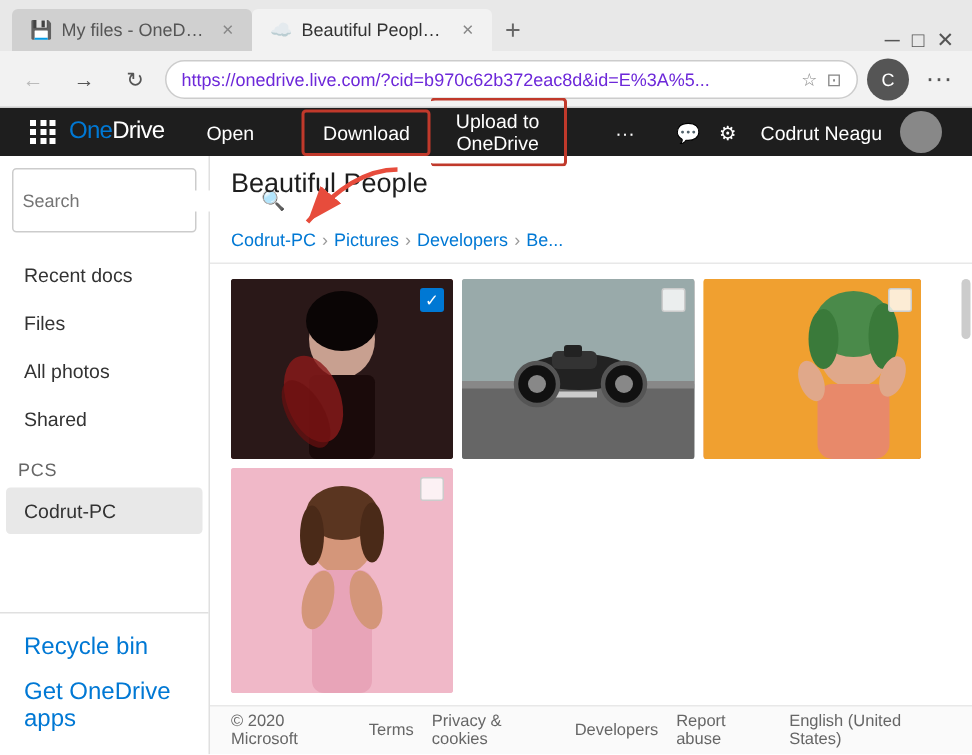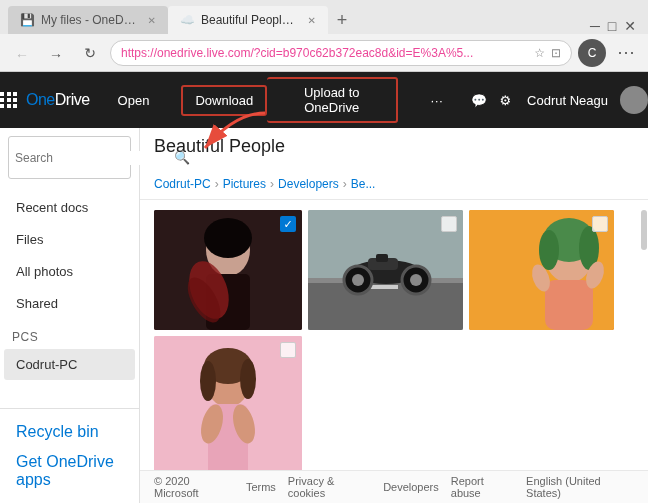--- a/index.html
+++ b/index.html
@@ -9,27 +9,27 @@
     .tab.inactive { background: #d0d0d0; color: #555; }
     .tab.active { background: #f2f2f2; color: #333; }
     .tab .tab-label { white-space: nowrap; overflow: hidden; text-overflow: ellipsis; }
     .tab .close-tab { margin-left: 4px; color: #888; font-size: 10px; cursor: pointer; }
     .tab-add { display: flex; align-items: center; justify-content: center; width: 28px; height: 28px; color: #666; font-size: 18px; cursor: pointer; }
 
     .nav-bar { display: flex; align-items: center; height: 38px; padding: 0 8px; gap: 6px; background: #f2f2f2; border-bottom: 1px solid #ccc; }
     .nav-btn { width: 28px; height: 28px; display: flex; align-items: center; justify-content: center; border-radius: 50%; cursor: pointer; color: #555; font-size: 14px; }
     .nav-btn.disabled { color: #bbb; cursor: default; }
     .address-bar { flex: 1; height: 26px; border: 1px solid #ccc; border-radius: 13px; display: flex; align-items: center; padding: 0 10px; background: #fff; font-size: 12px; color: #333; gap: 6px; }
-    .address-text { flex: 1; font-size: 12px; color: #ec4899; white-space: nowrap; overflow: hidden; text-overflow: ellipsis; }
+    .address-text { flex: 1; font-size: 12px; color: #6d28d9; white-space: nowrap; overflow: hidden; text-overflow: ellipsis; }
     .address-icons { display: flex; gap: 6px; align-items: center; color: #888; }
     .menu-dots { color: #555; font-size: 18px; cursor: pointer; width: 28px; text-align: center; }
 
     
     .app { display: flex; flex-direction: column; height: calc(503px - 72px); }
-    .app-header { background: #1e1e1e; display: flex; align-items: center; height: 56px; padding: 0 0; gap: 16px; }
+    .app-header { background: #1e1e1e; display: flex; align-items: center; height: 32px; padding: 0 20px; gap: 16px; }
     .app-logo { display: flex; align-items: center; gap: 8px; }
     .waffle-icon { display: grid; grid-template-columns: 1fr 1fr 1fr; gap: 2px; width: 18px; cursor: pointer; }
     .waffle-dot { width: 4px; height: 4px; background: white; }
     .logo-text { color: white; font-size: 16px; font-weight: 300; letter-spacing: -0.5px; }
     .header-nav { display: flex; align-items: center; gap: 20px; flex: 1; }
     .header-btn { color: #fff; padding: 6px 12px; font-size: 13px; cursor: pointer; border-radius: 3px; border: none; background: transparent; }
     .header-btn.highlight { border: 2px solid #e74c3c; border-radius: 3px; }
     .header-icons { display: flex; align-items: center; gap: 12px; color: #fff; }
     .user-name { color: #fff; font-size: 13px; margin-left: 4px; }
 

